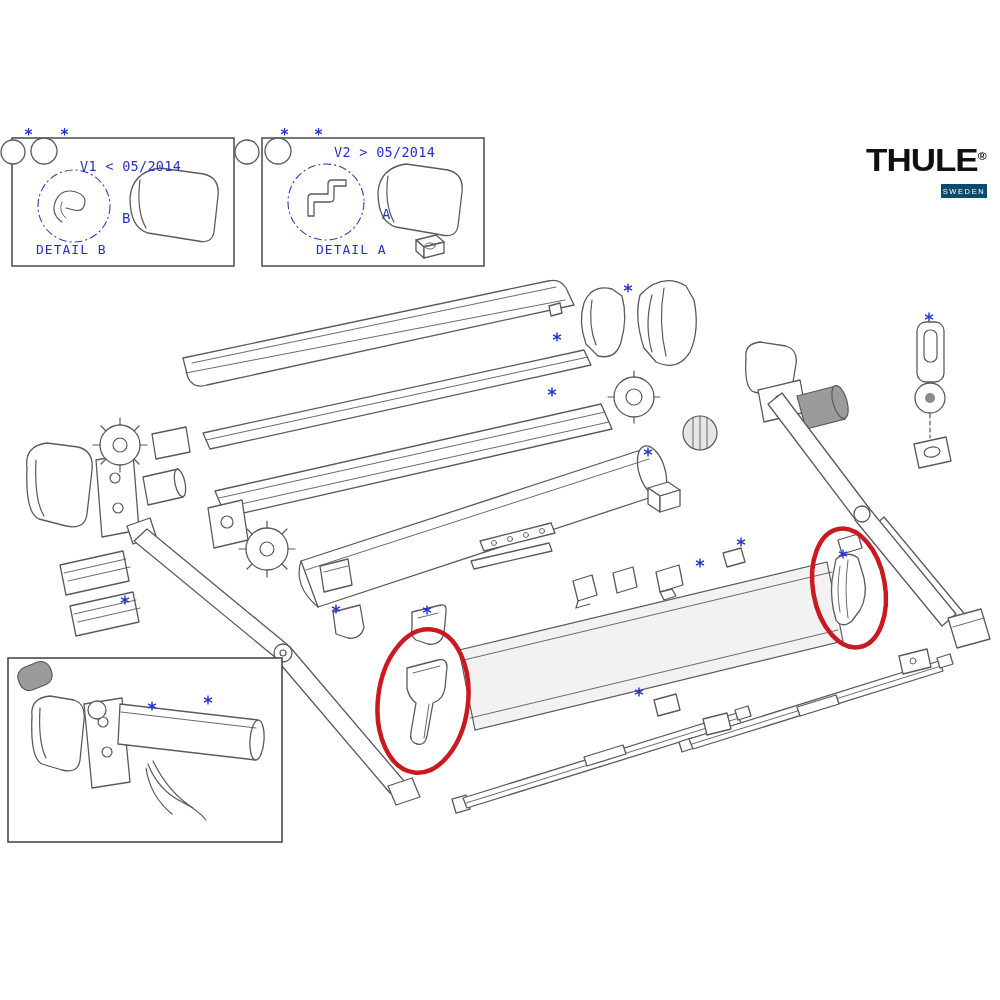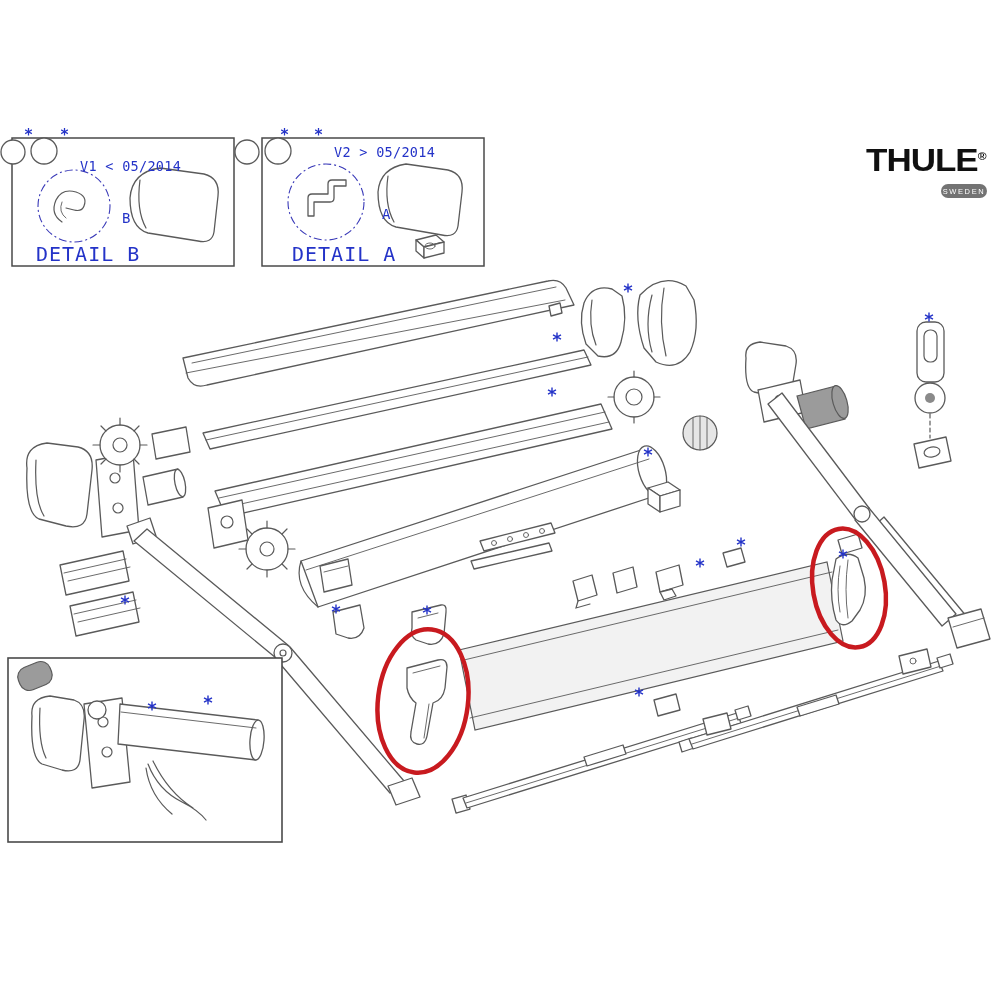--- a/index.html
+++ b/index.html
@@ -2,27 +2,27 @@
 <html><head>
 <meta charset="utf-8">
 <style>
   html,body{margin:0;padding:0;background:#fff;}
   .canvas{position:relative;width:1000px;height:1000px;background:#fff;overflow:hidden;
           font-family:"DejaVu Sans Mono",monospace;}
   .abs{position:absolute;}
   .blue{color:#2433c8;}
   .star{font-size:15px;font-weight:bold;}
   .ver{font-size:13.5px;letter-spacing:.3px;margin-top:28px;}
-  .dlabel{font-size:20px;letter-spacing:1px;text-align:right;}
+  .dlabel{font-size:13px;letter-spacing:1px;text-align:right;}
   .marker{font-size:14px;}
   .logo{font-family:"Liberation Sans",sans-serif;font-weight:bold;font-size:35px;
         letter-spacing:-1px;color:#101010;transform:scaleY(.92);transform-origin:top left;}
   .logo .reg{font-size:12px;vertical-align:super;font-weight:bold;}
-  .tagbox{background:#737373;color:#fff;font-family:"Liberation Sans",sans-serif;font-size:7.5px;
-          width:46px;height:14px;display:flex;align-items:center;justify-content:center;letter-spacing:1.6px;border-radius:7px;}
+  .tagbox{background:#0c4a6e;color:#fff;font-family:"Liberation Sans",sans-serif;font-size:7.5px;
+          width:46px;height:14px;display:flex;align-items:center;justify-content:center;letter-spacing:1.6px;}
   svg{position:absolute;left:0;top:0;}
   .ln{fill:#ffffff;stroke:#5a5a5a;stroke-width:1.3;stroke-linejoin:round;}
   .nf{fill:none;stroke:#5a5a5a;stroke-width:1.2;stroke-linecap:round;}
   .thin{stroke-width:.9;}
   .dash{fill:none;stroke:#3a3ab8;stroke-width:1.1;stroke-dasharray:8 3 2 3;}
   .boxln{fill:none;stroke:#4a4a4a;stroke-width:1.5;}
   .insetbox{fill:#ffffff;stroke:#4a4a4a;stroke-width:1.6;}
   .hl{fill:none;stroke-width:4.5;}
   .gry{stroke:#5a5a5a;stroke-width:1.2;}
 </style>
@@ -267,21 +267,21 @@
 
 <div class="abs blue star" style="left:24px;top:126px">*</div>
 <div class="abs blue star" style="left:60px;top:126px">*</div>
 <div class="abs blue ver" style="left:80px;top:130px">V1 &lt; 05/2014</div>
 <div class="abs blue dlabel" style="left:36px;top:242px">DETAIL B</div>
 <div class="abs blue marker" style="left:122px;top:210px">B</div>
 
 <div class="abs blue star" style="left:280px;top:126px">*</div>
 <div class="abs blue star" style="left:314px;top:126px">*</div>
 <div class="abs blue ver" style="left:334px;top:116px">V2 &gt; 05/2014</div>
-<div class="abs blue dlabel" style="left:292px;top:242px">DETAIL A</div>
+<div class="abs blue dlabel" style="left:316px;top:242px">DETAIL A</div>
 <div class="abs blue marker" style="left:382px;top:206px">A</div>
 
 <div class="abs logo" style="left:866px;top:142px">
   <span>THULE</span><span class="reg">®</span>
 </div>
 <div class="abs tagbox" style="left:941px;top:184px">SWEDEN</div>
 
 </div>
 
 </body></html>

